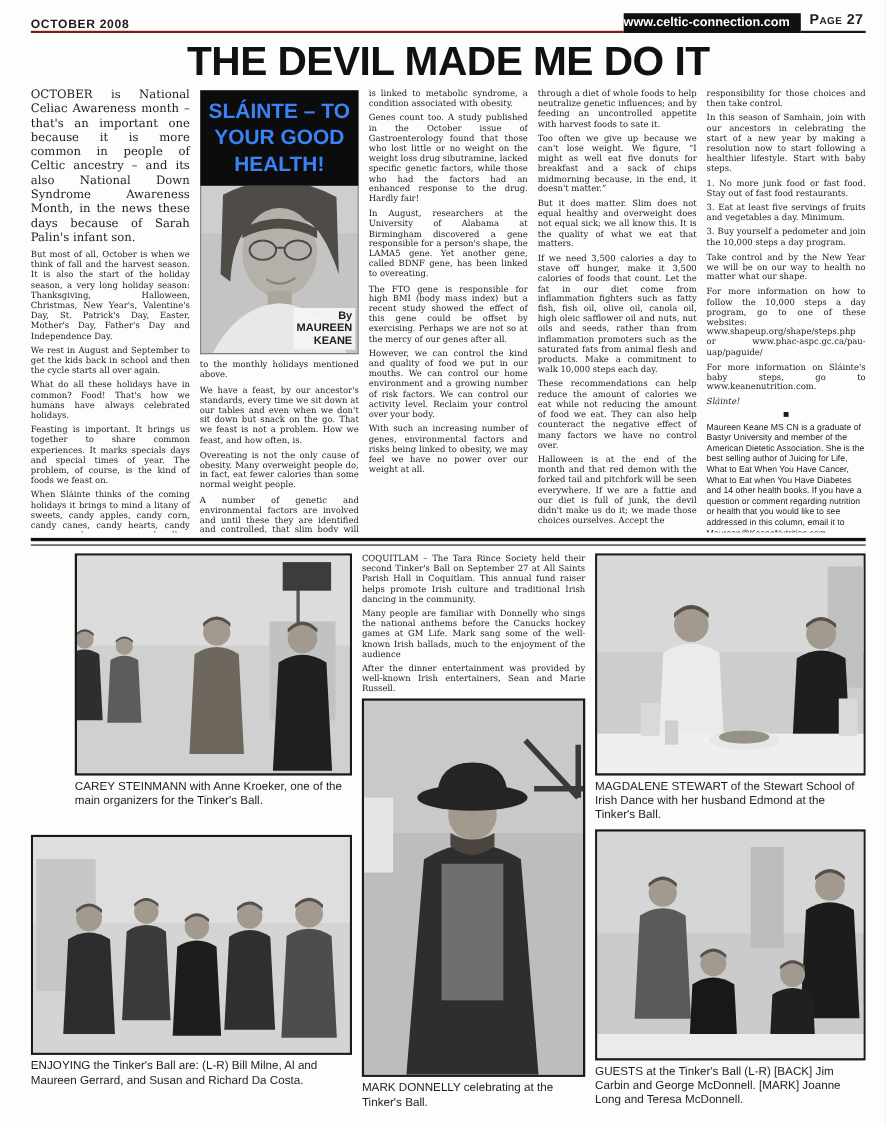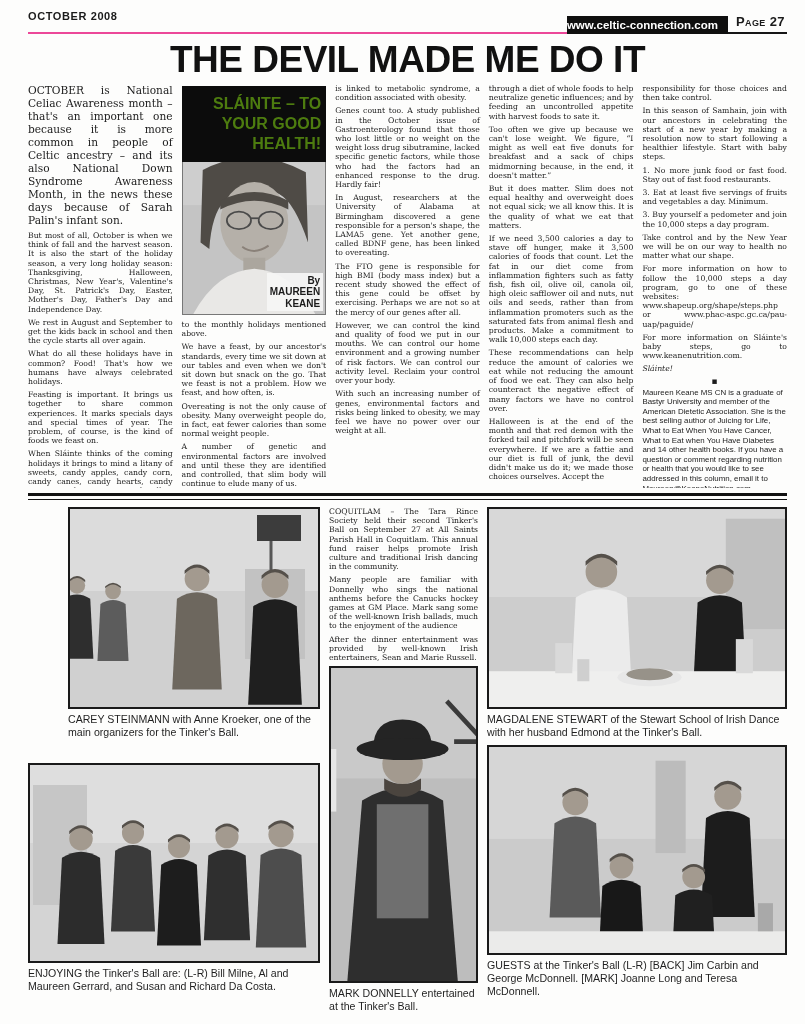--- a/index.html
+++ b/index.html
@@ -1,54 +1,54 @@
 <!DOCTYPE html>
 <html><head>
 <meta charset="utf-8">
 <style>
   html,body{margin:0;padding:0;background:#e8e8e8;}
   .page{width:805px;height:1024px;margin:0 auto;background:#fdfdfc;box-sizing:border-box;
         padding:10px 18px 8px 28px;position:relative;overflow:hidden;color:#1b1b1b;
         font-family:"DejaVu Serif", serif;}
   
   .masthead{display:flex;align-items:flex-end;}
-  .mast-left{flex:1;border-bottom:2px solid #ec4899;padding-bottom:10px;
+  .mast-left{flex:1;border-bottom:2px solid #7f1d1d;padding-bottom:0;
              font-family:"Liberation Sans", sans-serif;font-weight:bold;font-size:11px;letter-spacing:.6px;}
   .mast-site{background:#0f0f0f;color:#fff;font-family:"Liberation Sans", sans-serif;
              font-weight:bold;font-size:11.5px;padding:3px 10px 3px 0;}
   .mast-page{font-family:"Liberation Sans", sans-serif;font-weight:bold;font-size:13px;
              font-variant:small-caps;letter-spacing:.4px;border-bottom:2px solid #161616;
              padding:0 2px 3px 8px;}
   
   .headline{margin:5px 0 3px;text-align:center;font-family:"Liberation Sans", sans-serif;
             font-weight:bold;font-size:37px;letter-spacing:-.5px;color:#111;white-space:nowrap;}
   
   .article{display:flex;gap:9px;height:404px;overflow:hidden;margin-top:2px;}
   .col{flex:1;min-width:0;text-align:justify;font-size:7.7px;line-height:9.2px;}
   .col p{margin:0 0 4px;}
   .lead{font-size:10.6px;line-height:13px;}
-  .slainte-box{background:#0c0c0c;color:#4d7c0f;text-align:right;
+  .slainte-box{background:#0c0c0c;color:#3b82f6;text-align:center;
                font-family:"Liberation Sans", sans-serif;font-weight:bold;
-               font-size:16px;line-height:1.25;padding:8px 5px;margin:2px 0 0;}
+               font-size:19px;line-height:1.25;padding:8px 5px;margin:2px 0 0;}
   .portrait{position:relative;height:152px;border:1px solid #777;border-top:none;
             margin-bottom:5px;background:#c6c6c6;overflow:hidden;}
   .portrait svg{width:100%;height:100%;display:block;}
   .byline{position:absolute;right:2px;bottom:3px;background:rgba(245,245,245,.92);
           text-align:right;font-family:"Liberation Sans", sans-serif;font-weight:bold;
           font-size:10px;line-height:1.15;padding:2px 3px;}
   .byline span{display:block;}
   .signoff{font-style:italic;}
   .dot{text-align:center;font-size:9px;line-height:6px;margin:2px 0 4px;}
   .bio{font-family:"Liberation Sans", sans-serif;font-size:7.9px;line-height:9.6px;text-align:left;}
   
   .double-rule{border-top:3px solid #121212;border-bottom:1.5px solid #121212;height:3px;margin:5px 0 7px;}
   
   .bottom{display:flex;gap:9px;height:506px;overflow:hidden;}
   .bcol-left{width:292px;flex:none;}
-  .bcol-right{width:300px;flex:none;}
+  .bcol-right{width:246px;flex:none;}
   .bcol-mid{flex:1;min-width:0;display:flex;flex-direction:column;}
   figure{margin:0;}
   .photo{border:2px solid #1a1a1a;background:#c9c9c9;overflow:hidden;position:relative;}
   .photo svg{width:100%;height:100%;display:block;}
   .ph-top{height:198px;}
   .ph-b-left{height:196px;}
   .ph-b-right{height:206px;}
   figcaption{font-family:"Liberation Sans", sans-serif;font-size:10.6px;line-height:1.22;
              margin-top:4px;color:#1f1f1f;}
   .bcol-left figure:first-child{margin-bottom:24px;padding-left:40px;}
@@ -206,39 +206,39 @@
             <use href="#person" transform="translate(252,72) scale(1.2)" fill="#4d4d4d"></use>
           </svg>
         </div>
         <figcaption>ENJOYING the Tinker's Ball are: (L-R) Bill Milne, Al and Maureen Gerrard, and Susan and Richard Da Costa.</figcaption>
       </figure>
     </div>
 
     <div class="bcol-mid">
       <div class="tb-text">
           <p>COQUITLAM – The Tara Rince Society held their second Tinker's Ball on September 27 at All Saints Parish Hall in Coquitlam. This annual fund raiser helps promote Irish culture and traditional Irish dancing in the community.</p>
-          <p>Many people are familiar with Donnelly who sings the national anthems before the Canucks hockey games at GM Place. Mark sang some of the well-known Irish ballads, much to the enjoyment of the audience</p>
+          <p>Many people are familiar with Donnelly who sings the national anthems before the Canucks hockey games at GM Life. Mark sang some of the well-known Irish ballads, much to the enjoyment of the audience</p>
           <p>After the dinner entertainment was provided by well-known Irish entertainers, Sean and Marie Russell.</p>
         </div>
       <figure class="fig-mark">
         <div class="photo">
           <svg viewBox="0 0 145 170" preserveAspectRatio="xMidYMid slice">
             <rect width="145" height="170" fill="#bdbdbd"></rect>
             <rect width="145" height="60" fill="#c9c9c9"></rect>
             <path d="M96 18 L120 44 M120 44 L120 20 M100 40 L128 40" stroke="#3a3a3a" stroke-width="2.5" fill="none"></path>
             <rect x="10" y="44" width="26" height="34" fill="#e6e6e6"></rect>
             <path d="M50 72 Q72 58 94 72 L102 170 L42 170 Z" fill="#2e2e2e"></path>
             <rect x="58" y="74" width="28" height="62" fill="#6f6f6f"></rect>
             <circle cx="72" cy="52" r="11" fill="#a39a8f"></circle>
             <path d="M56 44 Q56 28 72 28 Q88 28 88 44 Z" fill="#242424"></path>
             <ellipse cx="72" cy="44" rx="25" ry="6" fill="#242424"></ellipse>
             <path d="M62 66 Q72 74 82 66 L82 60 Q72 66 62 60 Z" fill="#4b453f"></path>
           </svg>
         </div>
-        <figcaption>MARK DONNELLY entertained at the Tinker's Ball.</figcaption>
+        <figcaption>MARK DONNELLY celebrating at the Tinker's Ball.</figcaption>
       </figure>
     </div>
 
     <div class="bcol-right">
       <figure>
         <div class="photo ph-top">
           <svg viewBox="0 0 295 198" preserveAspectRatio="xMidYMid slice">
             <rect width="295" height="198" fill="#cdcdcd"></rect>
             <rect width="295" height="88" fill="#d8d8d8"></rect>
             <rect x="236" y="10" width="59" height="110" fill="#c0c0c0"></rect>

